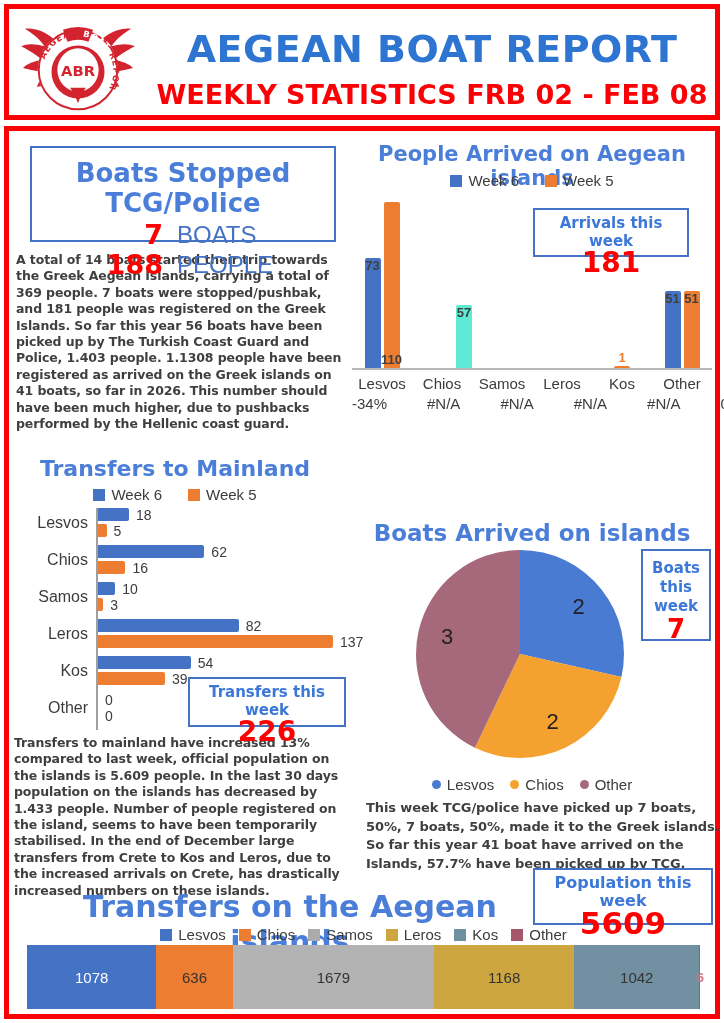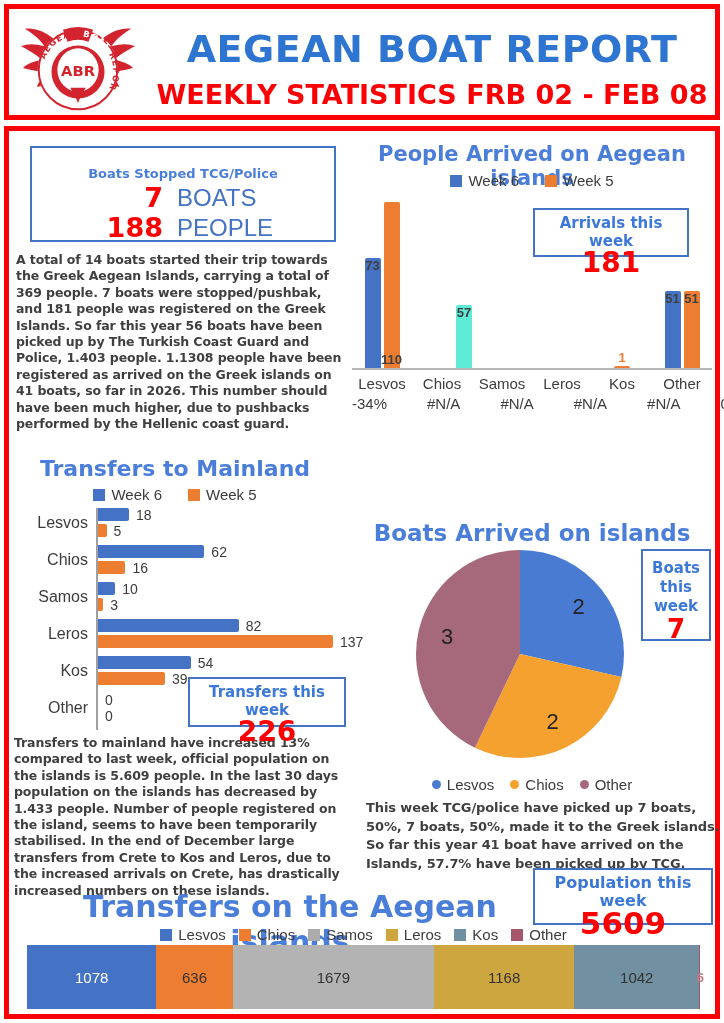--- a/index.html
+++ b/index.html
@@ -16,21 +16,21 @@
   .sec-title{font-family:"DejaVu Sans",sans-serif;font-weight:bold;color:#4a7ed9;text-align:center;}
   .para{font-family:"DejaVu Sans",sans-serif;font-weight:bold;color:#3f3f3f;
         font-size:12.5px;line-height:16.4px;letter-spacing:-0.1px;}
   .para-lg{font-size:13px;line-height:18.6px;}
   .stat-box{position:absolute;border:2px solid #4472c4;background:#fff;text-align:center;
             box-sizing:border-box;z-index:3;}
   .stat-label{font-family:"DejaVu Sans",sans-serif;font-weight:bold;color:#3c78d8;font-size:15px;line-height:18px;padding-top:4px;}
   .stat-value{font-family:"DejaVu Sans",sans-serif;font-weight:bold;color:#fe0000;font-size:28px;line-height:26px;}
   
   .stopped-box{left:30px;top:146px;width:306px;height:96px;}
-  .stopped-title{font-size:13px;padding-top:18px;}
+  .stopped-title{font-size:26px;padding-top:10px;}
   .stopped-grid{display:grid;grid-template-columns:70px auto;column-gap:14px;width:max-content;margin:2px auto 0;}
   .stopped-num{font-family:"DejaVu Sans",sans-serif;font-weight:bold;color:#fe0000;font-size:27px;line-height:30px;text-align:right;}
   .stopped-lbl{font-size:24px;line-height:30px;color:#4472c4;text-align:left;}
   
   .legend{position:absolute;display:flex;justify-content:center;align-items:center;gap:26px;
           font-size:15px;color:#3c3c3c;z-index:2;}
   .lg-item{display:flex;align-items:center;gap:6px;}
   .lg-sq{width:12px;height:12px;display:inline-block;}
   .lg-dot{width:9px;height:9px;border-radius:50%;display:inline-block;}
   .pop-legend{gap:13px;font-size:15px;}

